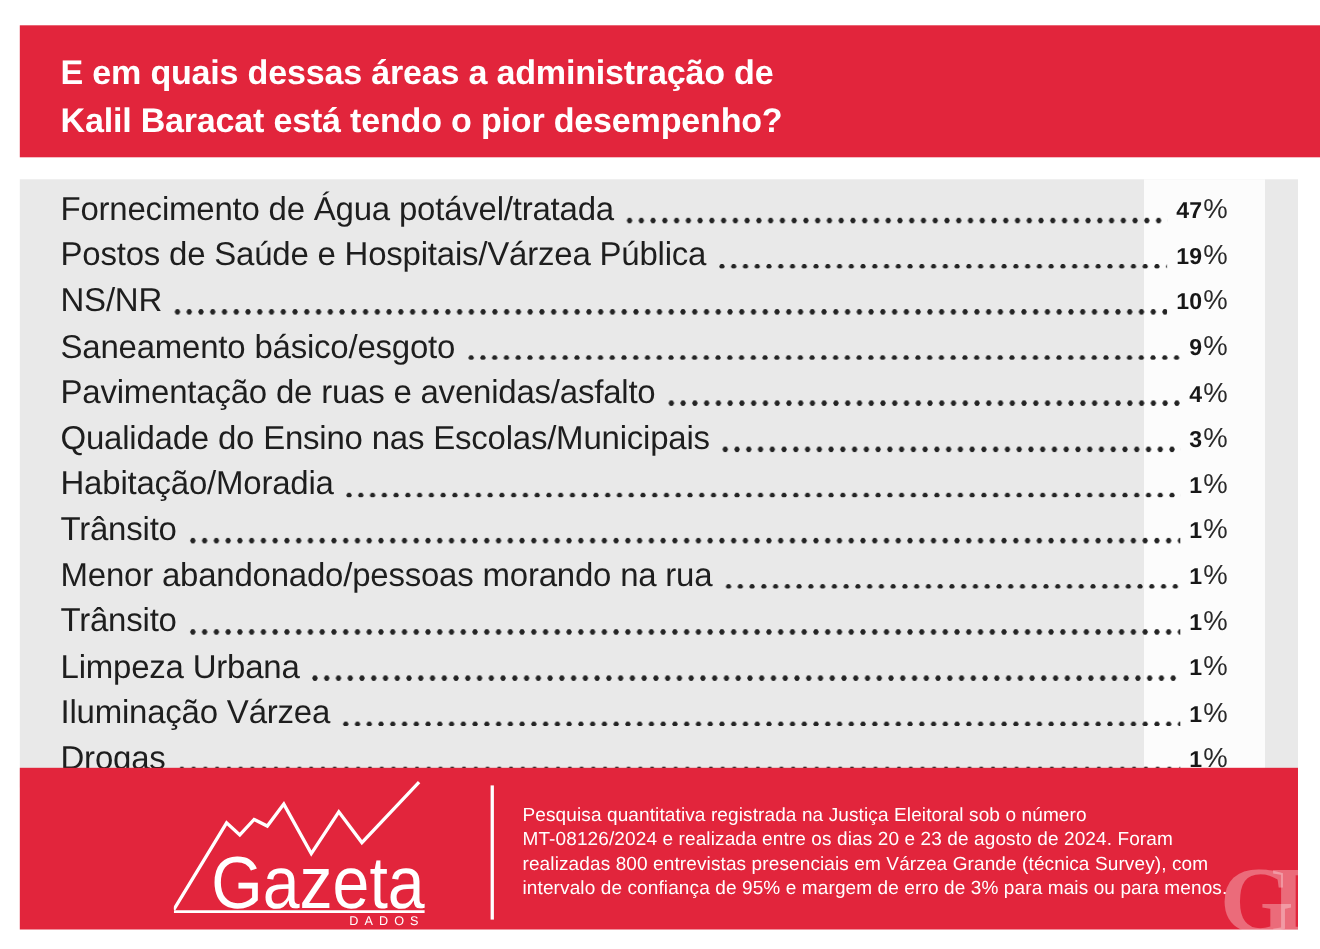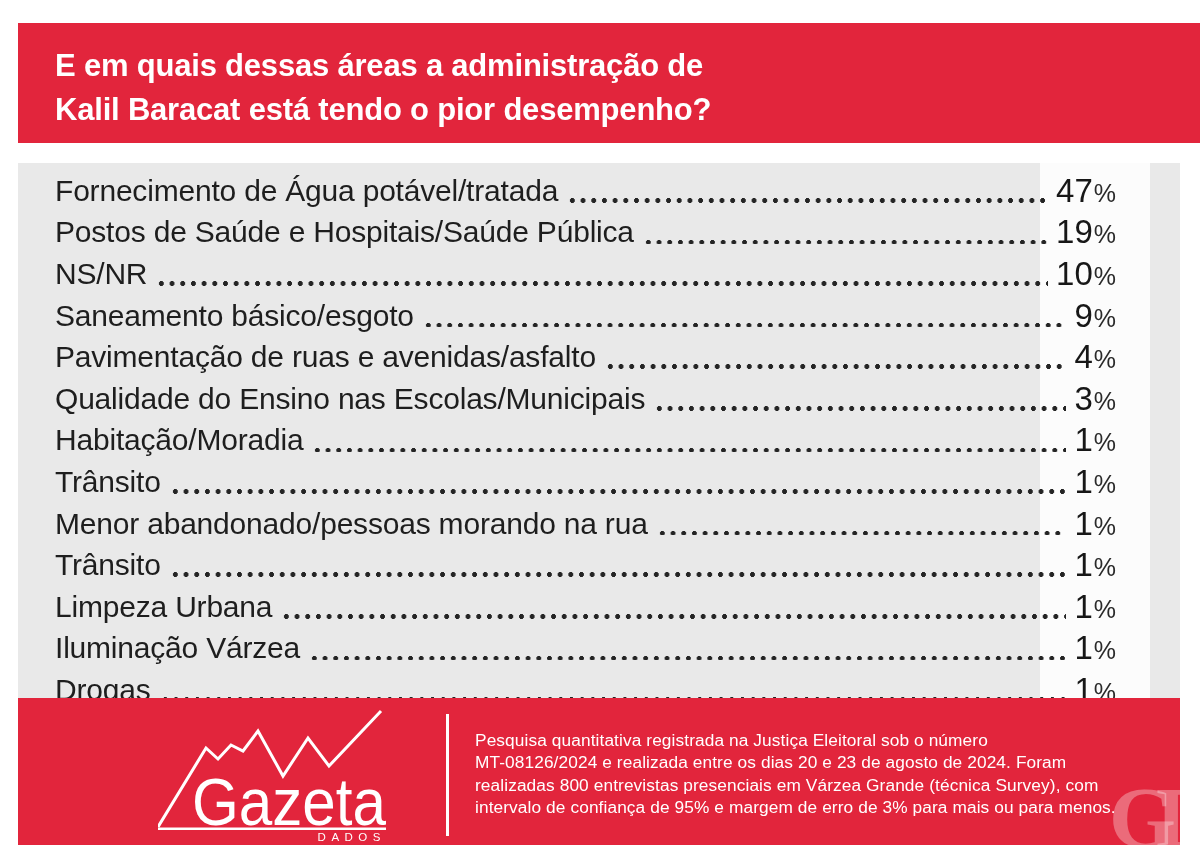--- a/index.html
+++ b/index.html
@@ -14,21 +14,21 @@
   
   .list-area{position:absolute;left:18px;top:140px;width:1162px;height:553px;background:#e9e9e9;
              box-sizing:border-box;padding:7px 64px 0 37px;margin-top:23px;}
   .value-strip{position:absolute;top:0;bottom:0;right:30px;width:110px;background:#fcfcfc;}
   .row{position:relative;height:41.6px;display:flex;align-items:center;font-size:30px;}
   .row .label{white-space:nowrap;letter-spacing:-0.2px;color:#1e1e1e;}
   .row .leader{flex:1;min-width:12px;height:4.6px;align-self:flex-end;margin:0 8px 9px 9px;
                background-image:radial-gradient(circle,#242424 2.1px,rgba(0,0,0,0) 2.6px);
                background-size:10.7px 4.6px;background-repeat:repeat-x;}
   .row .value{display:flex;align-items:baseline;white-space:nowrap;}
-  .row .num{font-weight:400;font-size:33px;color:#171717;text-align:right;}
+  .row .num{font-weight:700;font-size:21px;color:#171717;text-align:right;}
   .row .pct{font-weight:400;font-size:25px;margin-left:1px;color:#2a2a2a;}
 
   
   .footer{position:absolute;left:18px;top:698px;width:1162px;height:147px;background:#e2253c;
           color:#ffffff;overflow:hidden;}
   .logo{position:absolute;left:140px;top:8px;width:232px;height:137px;}
   .logo svg{display:block;}
   .fdivider{position:absolute;left:428px;top:16px;width:2.5px;height:122px;background:#ffffff;}
   .method{position:absolute;left:457px;top:31px;width:690px;font-size:17.3px;line-height:22.4px;
           font-weight:400;letter-spacing:0.1px;}
@@ -53,21 +53,21 @@
   <div class="row">
     <span class="label">Fornecimento de Água potável/tratada</span>
     <span class="leader"></span>
     <span class="value">
       <span class="num">47</span>
       <span class="pct">%</span>
     </span>
   </div>
 
   <div class="row">
-    <span class="label">Postos de Saúde e Hospitais/Saúde Pública</span>
+    <span class="label">Postos de Saúde e Hospitais/Várzea Pública</span>
     <span class="leader"></span>
     <span class="value">
       <span class="num">19</span>
       <span class="pct">%</span>
     </span>
   </div>
 
   <div class="row">
     <span class="label">NS/NR</span>
     <span class="leader"></span>

